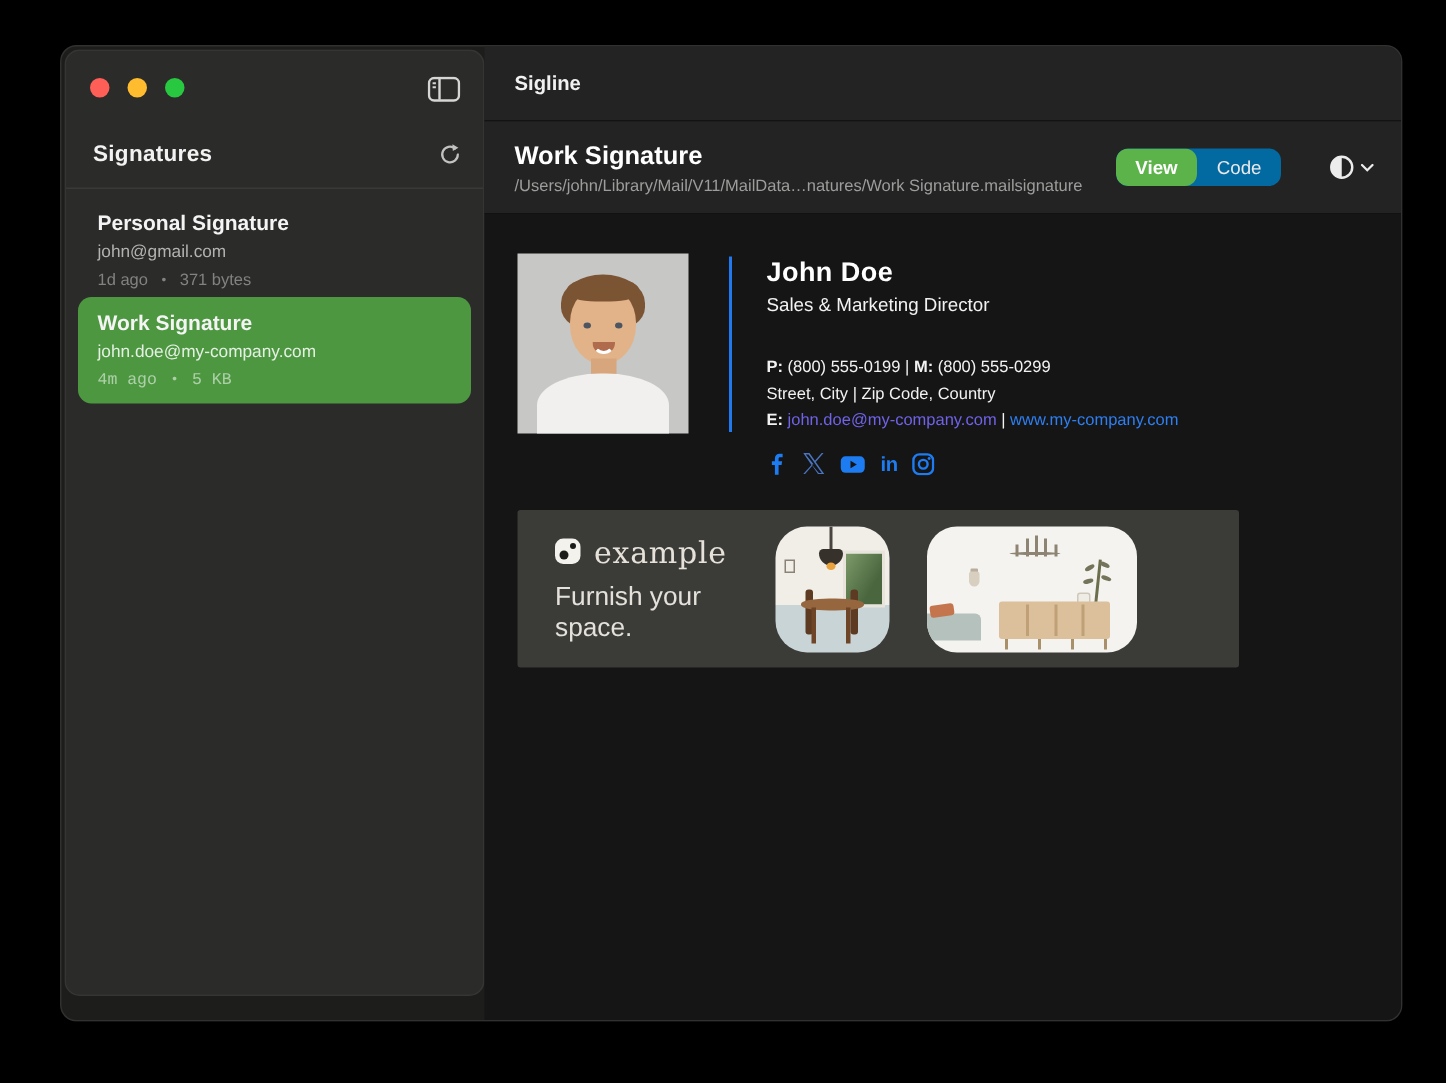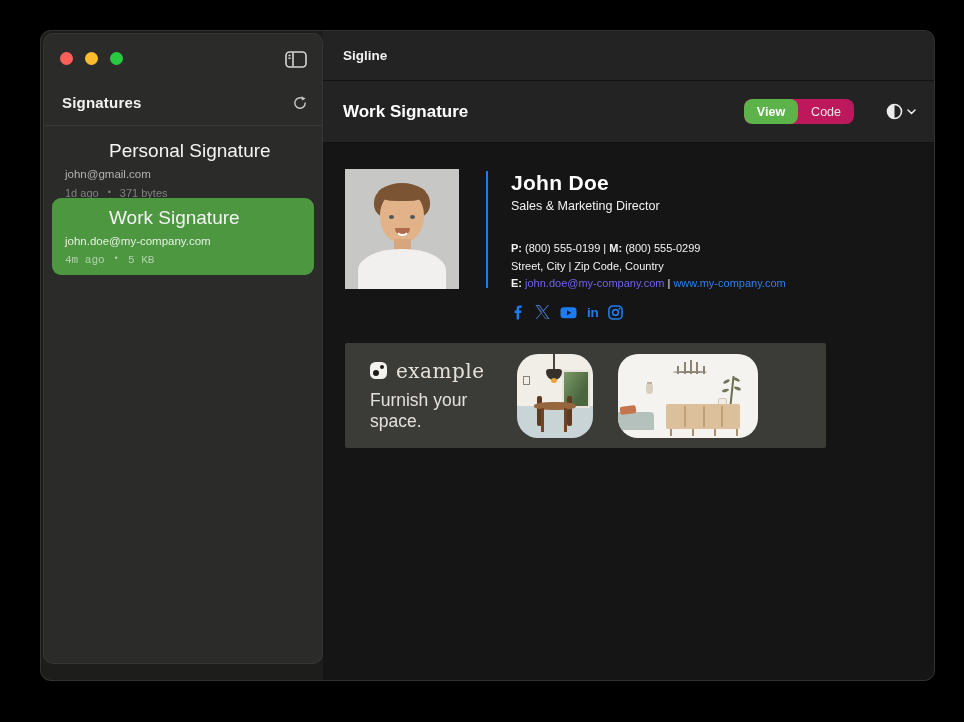--- a/index.html
+++ b/index.html
@@ -15,58 +15,58 @@
   .traffic .dot { width:13px; height:13px; border-radius:50%; }
   .dot-red { background:#ff5f57; } .dot-yellow { background:#febc2e; } .dot-green { background:#28c840; }
   .sb-toggle { position:absolute; right:14px; top:15px; width:24px; height:20px; display:flex; align-items:center; justify-content:center; cursor:default; }
   .sb-head { position:absolute; left:18px; right:14px; top:60px; display:flex; align-items:center; justify-content:space-between; }
   .sb-title { font-size:15px; font-weight:700; color:#f2f2f2; letter-spacing:.2px; }
   .sb-divider { position:absolute; left:0; right:0; top:91px; height:1px; background:rgba(255,255,255,.07); }
 
   .sb-item { position:absolute; left:8px; right:8px; padding:9px 13px; border-radius:9px; }
   .sb-item.plain { top:97px; }
   .sb-item.selected { top:164px; background:#4c9740; }
-  .sbi-title { font-size:19px; font-weight:400; color:#f4f4f4;margin-left:44px; }
+  .sbi-title { font-size:14px; font-weight:700; color:#f4f4f4; }
   .sbi-email { margin-top:6px; font-size:11.5px; color:#b2b2b0; }
   .selected .sbi-email { color:rgba(255,255,255,.85); }
   .sbi-meta { margin-top:7px; font-size:11px; color:#828280; display:flex; gap:9px; }
   .selected .sbi-meta { color:rgba(255,255,255,.55);font-family:Liberation Mono, monospace; }
   .sbi-meta .dot-sep { font-size:9px; }
 
   
   .main { position:absolute; left:282px; top:0; right:0; bottom:0; display:flex; flex-direction:column; }
   .titlebar { height:50px; background:#232323; display:flex; align-items:center; padding-left:20px;
               border-bottom:1px solid rgba(0,0,0,.45); flex:0 0 auto; }
   .app-title { font-size:13.5px; font-weight:700; color:#f1f1f1; }
   .header { height:62px; background:#232323; display:flex; align-items:center; padding:0 18px 0 20px;
             border-bottom:1px solid rgba(0,0,0,.5); flex:0 0 auto; }
   .h-left { flex:1; min-width:0; }
   .h-title { font-size:17px; font-weight:700; color:#fff; }
   .h-path { margin-top:4px; font-size:11px; color:#9d9d9b; white-space:nowrap; }
   .h-controls { display:flex; align-items:center; gap:32px; }
-  .segmented { display:flex; background:#be185d; border-radius:8px; height:25px; overflow:hidden; }
+  .segmented { display:flex; background:#0369a1; border-radius:8px; height:25px; overflow:hidden; }
   .seg { font-size:12.5px; color:#e9e9e9; padding:0 13px; display:flex; align-items:center; cursor:default; }
   .seg.active { background:#5cb34a; border-radius:8px; font-weight:600; color:#fff; }
   .theme-menu { display:flex; align-items:center; gap:4px; cursor:default; }
 
   .content { flex:1; background:#151515; padding:26px 0 0 22px; position:relative; }
 
   
   .sigcard { display:flex; }
   .photo { width:114px; height:120px; background:#c7c7c5; position:relative; overflow:hidden; flex:0 0 auto; }
   .p-hair { position:absolute; left:29px; top:14px; width:56px; height:38px; background:#7b5434; border-radius:50% 50% 42% 42%; }
   .p-face { position:absolute; left:35px; top:22px; width:44px; height:52px; background:#e2b389; border-radius:46% 46% 50% 50%; }
   .p-fringe { position:absolute; left:33px; top:16px; width:48px; height:16px; background:#7b5434; border-radius:50% 50% 40% 40%; }
   .p-eye { position:absolute; top:24px; width:5px; height:4px; background:#4d5660; border-radius:50%; }
   .p-smile { position:absolute; left:15px; top:37px; width:15px; height:8px; border:2px solid #fff; border-top:none; border-left-color:transparent; border-right-color:transparent; border-radius:0 0 10px 10px; background:#b06a4c; }
   .p-neck { position:absolute; left:49px; top:70px; width:17px; height:14px; background:#d8a67c; }
   .p-shirt { position:absolute; left:13px; top:80px; width:88px; height:44px; background:#f1f0ee; border-radius:48% 48% 0 0; }
   .vline { width:2px; height:117px; background:#2079f0; margin:2px 0 0 27px; flex:0 0 auto; }
   .textcol { margin-left:23px; padding-top:2px; }
-  .sig-name { font-size:21px; font-weight:800; color:#fff; letter-spacing:.3px; }
+  .sig-name { font-size:18px; font-weight:800; color:#fff; letter-spacing:.3px; }
   .sig-role { margin-top:4px; font-size:12.5px; color:#f2f2f2; }
   .sig-contact { margin-top:27px; font-size:11px; color:#f2f2f2; line-height:17.5px; }
   .sig-contact b { font-weight:700; }
   .lnk-email { color:#6f63e8; text-decoration:none; }
   .lnk-web { color:#2e7ff2; text-decoration:none; }
   .social { margin-top:12px; display:flex; align-items:center; gap:10px; }
   .social .sicon { display:flex; align-items:center; cursor:default; }
   .li-glyph { font-size:13.5px; font-weight:800; color:#1e7cf2; letter-spacing:-.3px; }
 
   
@@ -160,20 +160,21 @@
   </div>
 
   <div class="main">
     <div class="titlebar">
       <span class="app-title">Sigline</span>
     </div>
 
     <div class="header">
       <div class="h-left">
         <div class="h-title">Work Signature</div>
+        <div class="h-path">/Users/john/Library/Mail/V11/MailData…natures/Work Signature.mailsignature</div>
       </div>
       <div class="h-controls">
         <div class="segmented">
           <span class="seg active">View</span>
           <span class="seg">Code</span>
         </div>
         <div class="theme-menu">
           <span>
             <svg width="17" height="17" viewBox="0 0 17 17">
               <circle cx="8.5" cy="8.5" r="7" fill="none" stroke="#ececec" stroke-width="1.6"></circle>

